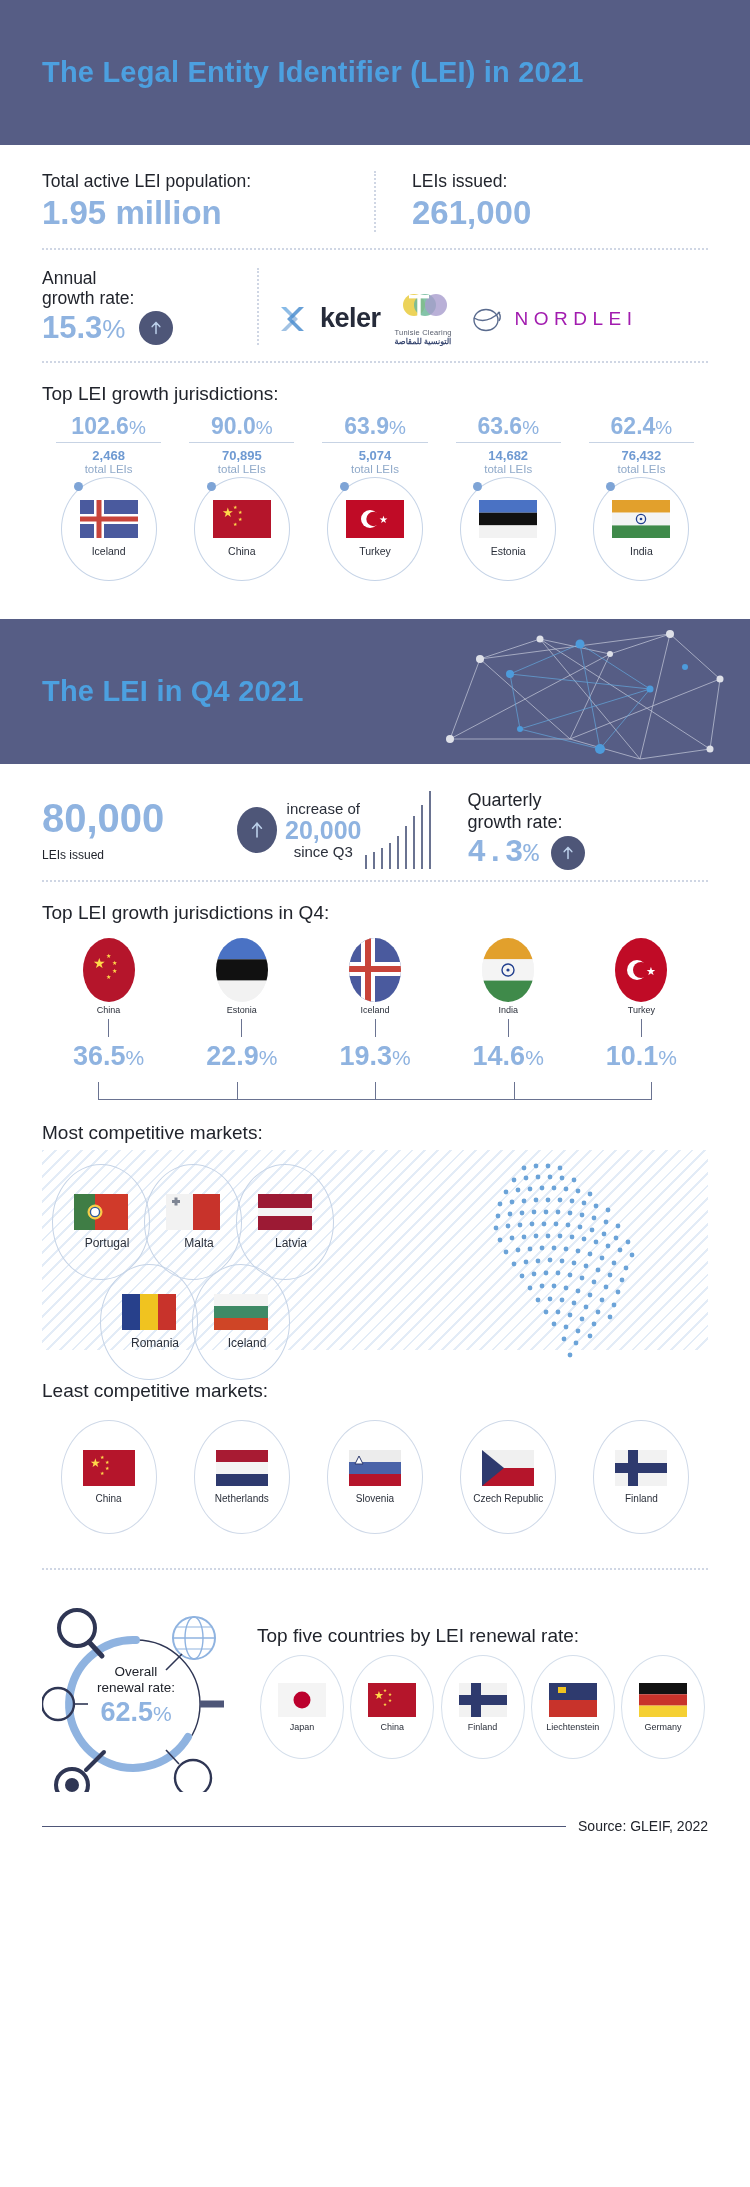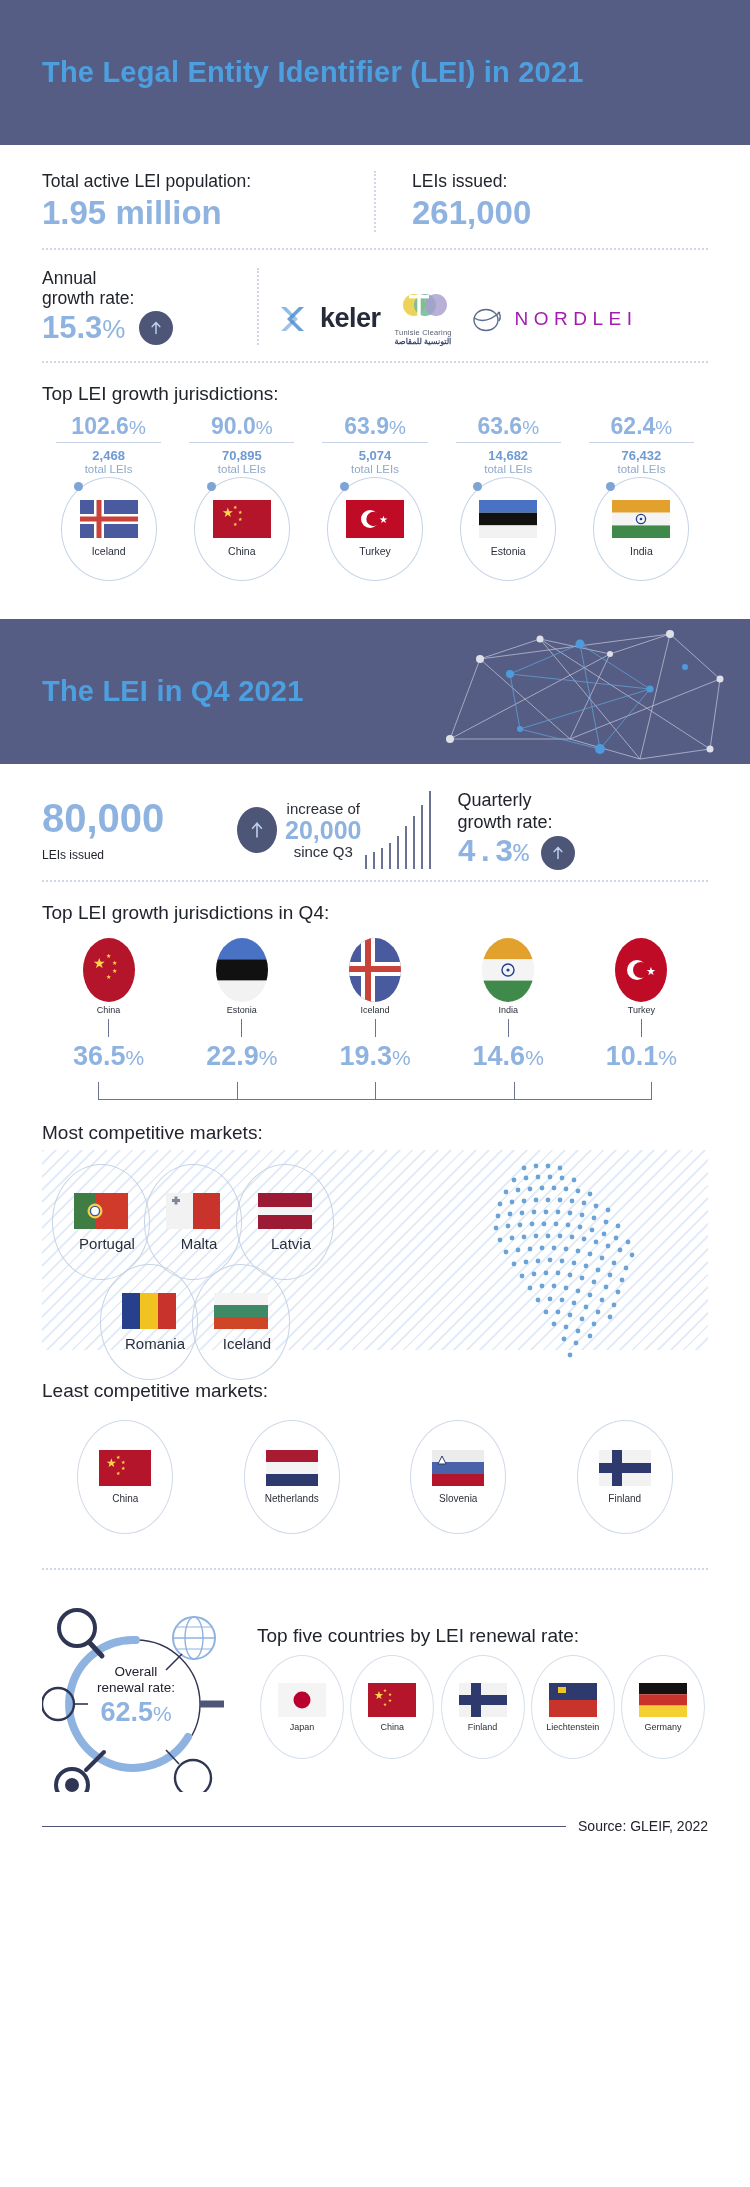--- a/index.html
+++ b/index.html
@@ -105,21 +105,21 @@
   
   .q4-top { display: flex; align-items: center; padding: 26px 0 10px 0; }
   .q4-issued { width: 195px; }
   .q4-issued .num { font-size: 40px; font-weight: bold; color: #8fb3e0; line-height: 1; }
   .q4-issued .cap { font-size: 12px; color: #21242c; margin-top: 10px; }
   .q4-inc { text-align: center; margin-left: 8px; }
   .q4-inc .t { font-size: 15px; color: #2a2f3a; }
   .q4-inc .n { font-size: 25px; font-weight: bold; color: #8fb3e0; line-height: 1.05; }
   .spark { display: flex; align-items: flex-end; gap: 6px; height: 78px; margin-left: 4px; }
   .spark i { display: block; width: 2px; background: #6a7391; }
-  .q4-qgr { margin-left: 26px; }
+  .q4-qgr { margin-left: 36px; }
   .q4-qgr .t { font-size: 18px; color: #21242c; line-height: 1.2; }
   .q4-qgr .row2 { display: flex; align-items: center; gap: 12px; margin-top: 2px; font-family: Liberation Mono, monospace; }
   .q4-qgr .n { font-size: 31px; font-weight: bold; color: #8fb3e0; }
   .q4-qgr .n .sym { font-weight: normal; font-size: 26px; }
 
   
   .q4j-row { display: flex; margin-top: 6px; }
   .q4j { flex: 1; text-align: center; }
   .oval {
     width: 52px; height: 64px; border-radius: 50%;
@@ -151,21 +151,21 @@
   .mc-row { display: flex; }
   .mc-row.r2 { margin-top: -16px; margin-left: 48px; }
   .mc-cell {
     width: 98px; height: 116px;
     border: 1px solid #c6d4e7; border-radius: 50%;
     display: flex; flex-direction: column;
     align-items: center; justify-content: center;
     margin-right: -6px; background: transparent;
   }
   .mc-cell .flag-box { width: 54px; height: 36px; }
-  .mc-cap { font-size: 15px; color: #2a2f3a; margin-top: 6px; margin-left: 12px; }
+  .mc-cap { font-size: 12px; color: #2a2f3a; margin-top: 6px; margin-left: 12px; }
   .globe-dots { position: absolute; right: -6px; top: -42px; width: 340px; height: 290px; }
 
   
   .lc-row { display: flex; margin-top: 10px; }
   .lc { flex: 1; display: flex; flex-direction: column; align-items: center; }
   .lc-ring {
     width: 96px; height: 114px; border: 1px solid #cfd9e8; border-radius: 50%;
     display: flex; flex-direction: column; align-items: center; justify-content: center;
   }
   .lc-ring .flag-box { width: 52px; height: 36px; }
@@ -785,20 +785,32 @@
               <rect width="52" height="12" fill="#ececec"></rect>
               <rect y="12" width="52" height="12" fill="#4a63a8"></rect>
               <rect y="24" width="52" height="12" fill="#b5152b"></rect>
               <path d="M10 6 L14 14 L6 14 Z" fill="#ffffff" stroke="#2e3a6e" stroke-width="1"></path>
             </svg>
         </div>
         <div class="lc-cap">Slovenia</div>
       </div>
     </div>
 
+    <div class="lc">
+      <div class="lc-ring">
+        <div class="flag-box">
+          <svg viewBox="0 0 52 36" width="52" height="36">
+              <rect width="52" height="18" fill="#f0f0f0"></rect>
+              <rect y="18" width="52" height="18" fill="#b5152b"></rect>
+              <path d="M0 0 L22 18 L0 36 Z" fill="#2e3a6e"></path>
+            </svg>
+        </div>
+        <div class="lc-cap">Czech Republic</div>
+      </div>
+    </div>
 
     <div class="lc">
       <div class="lc-ring">
         <div class="flag-box">
           <svg viewBox="0 0 52 36" width="52" height="36">
               <rect width="52" height="36" fill="#f2f2f2"></rect>
               <rect y="13" width="52" height="10" fill="#2e3a6e"></rect>
               <rect x="13" y="0" width="10" height="36" fill="#2e3a6e"></rect>
             </svg>
         </div>

